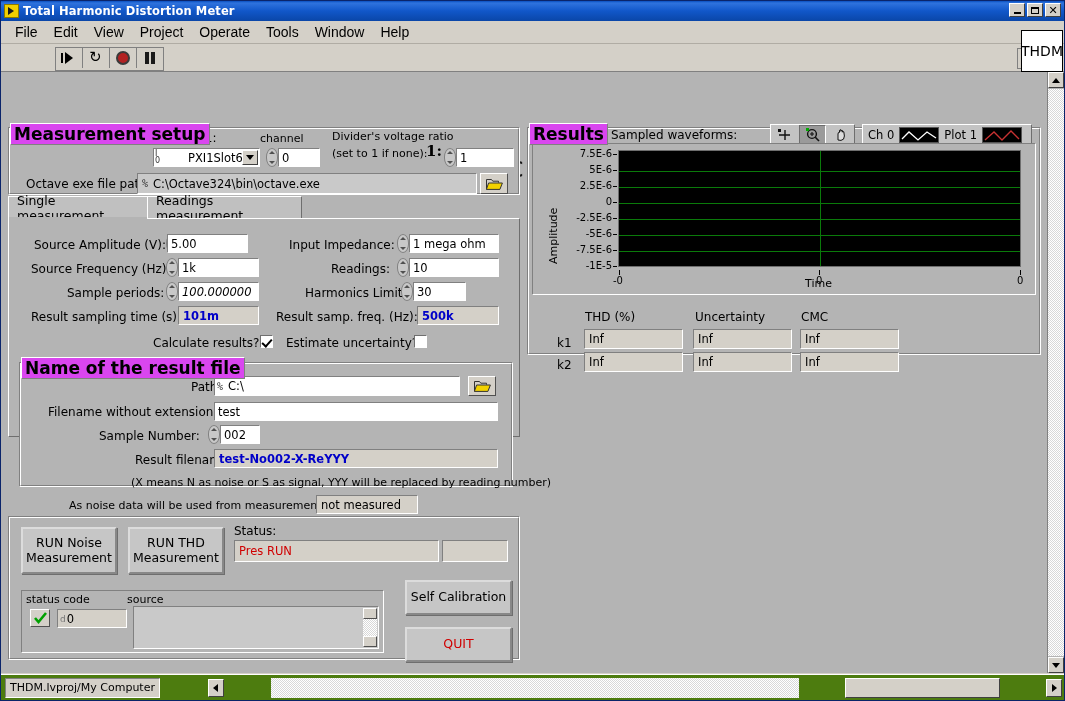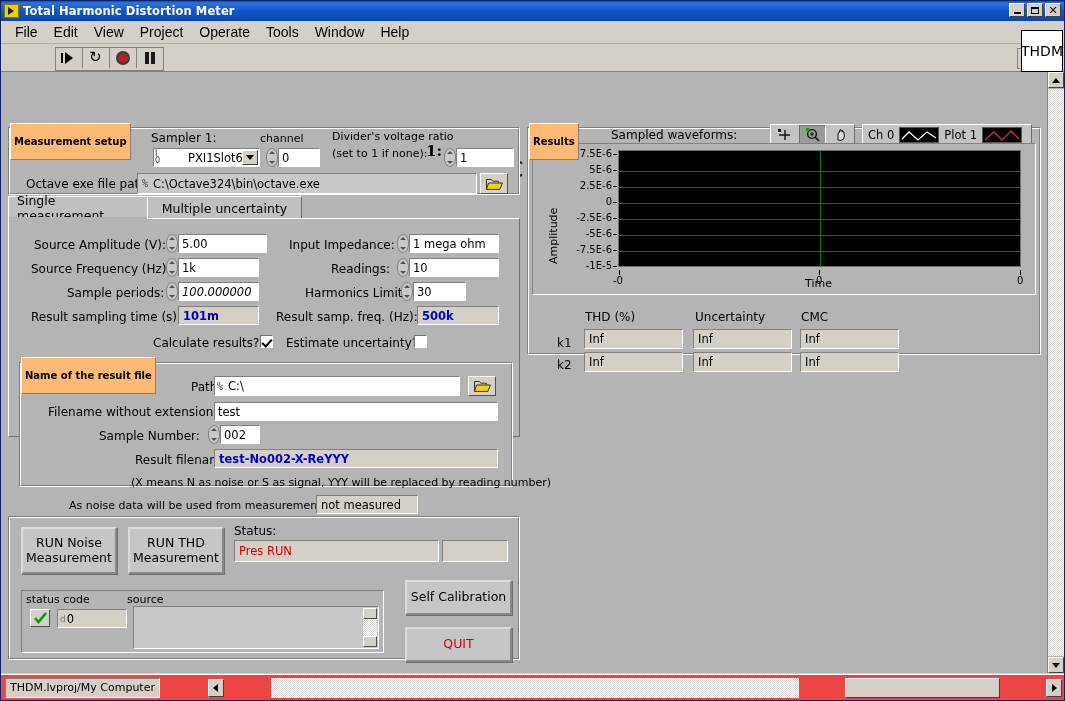--- a/index.html
+++ b/index.html
@@ -84,21 +84,21 @@
     background-image:linear-gradient(45deg,#d8d8d8 25%,transparent 25%,transparent 75%,#d8d8d8 75%),
                      linear-gradient(45deg,#d8d8d8 25%,#fff 25%,#fff 75%,#d8d8d8 75%);
     background-size:2px 2px;background-position:0 0,1px 1px;}
   .tri-up{border-left:4px solid transparent;border-right:4px solid transparent;border-bottom:5px solid #000;}
   .tri-dn{border-left:4px solid transparent;border-right:4px solid transparent;border-top:5px solid #000;}
   .tri-lf{border-top:4px solid transparent;border-bottom:4px solid transparent;border-right:5px solid #000;}
   .tri-rt{border-top:4px solid transparent;border-bottom:4px solid transparent;border-left:5px solid #000;}
 
   
   .statusbar{position:absolute;left:1px;bottom:1px;width:1063px;height:26px;
-    background:#ef4444;border-top:1px solid #fff;box-sizing:border-box;
+    background:#4d7c0f;border-top:1px solid #fff;box-sizing:border-box;
     display:flex;align-items:center;gap:46px;}
   .sb-proj{margin-left:4px;height:18px;border:1px solid;border-color:#808080 #fff #fff #808080;
     background:#d4d0c8;display:flex;align-items:center;padding:0 4px;font-size:11px;color:#000;
     font-family:"DejaVu Sans","Liberation Sans",sans-serif;}
   .sb-arrow{width:16px;height:18px;background:#d4d0c8;border:1px solid;
     border-color:#fff #404040 #404040 #fff;box-sizing:border-box;margin-left:2px;
     display:flex;align-items:center;justify-content:center;}
   .sb-track{flex:1;height:20px;margin-left:1px;
     background-image:linear-gradient(45deg,#d8d8d8 25%,transparent 25%,transparent 75%,#d8d8d8 75%),
                      linear-gradient(45deg,#d8d8d8 25%,#fff 25%,#fff 75%,#d8d8d8 75%);
@@ -107,22 +107,22 @@
     border-color:#fff #404040 #404040 #fff;box-sizing:border-box;}
   .sb-arrow2{width:16px;height:18px;background:#d4d0c8;border:1px solid;
     border-color:#fff #404040 #404040 #fff;box-sizing:border-box;margin-right:2px;
     display:flex;align-items:center;justify-content:center;}
 
   
   .grp{position:absolute;border:1px solid;border-color:#808080 #fff #fff #808080;
     background:#b4b4b4;box-sizing:border-box;}
   .grp-inner{position:absolute;inset:0;border:1px solid;
     border-color:#fff #808080 #808080 #fff;box-sizing:border-box;}
-  .grp-label{position:absolute;background:#fdba74;font-size:10px;font-weight:bold;
-    color:#000;padding:12px 3px;border:1px solid;border-color:#fff #808080 #808080 #fff;
+  .grp-label{position:absolute;background:#d946ef;font-size:17px;font-weight:bold;
+    color:#000;padding:0 3px;border:1px solid;border-color:#fff #808080 #808080 #fff;
     font-family:"DejaVu Sans","Liberation Sans",sans-serif;white-space:nowrap;z-index:3;}
 
   .lbl{position:absolute;font-size:12px;color:#000;white-space:nowrap;
     font-family:"DejaVu Sans","Liberation Sans",sans-serif;}
   .lbl-sm{font-size:11px;}
 
   
   .ctl{position:absolute;background:#fff;border:1px solid;
     border-color:#808080 #fff #fff #808080;box-sizing:border-box;
     font-size:11.5px;color:#000;display:flex;align-items:center;padding-left:3px;
@@ -325,32 +325,32 @@
             <path d="M0.5 11.5 L0.5 1.5 L5.5 1.5 L6.8 3.2 L12.5 3.2 L12.5 4.6" fill="none" stroke="#333" stroke-width="1"></path>
             <path d="M2.6 5 L16.4 5 L13.9 11.4 L0.4 11.4 Z" fill="#f2d200" stroke="#333" stroke-width="1"></path>
           </svg>
       </span>
     </div>
 
     <div class="tab" style="left:7px;top:124px;width:140px;">
         <span>Single measurement</span>
       </div>
     <div class="tab" style="left:146px;top:124px;width:155px;">
-        <span>Multiple uncertainty</span>
+        <span>Readings measurement</span>
       </div>
     <div class="tabpage" style="left:7px;top:146px;width:512px;height:219px;"></div>
     <div style="position:absolute;left:8px;top:145px;width:138px;height:2px;background:#b4b4b4;z-index:3;"></div>
 
     <div class="lbl" style="left:33px;top:166px;">Source Amplitude (V):</div>
     <div class="spin" style="left:165px;top:162px;">
         <span class="sv"></span>
         <span class="up"></span>
         <span class="dn"></span>
       </div>
-    <div class="ctl" style="left:177px;top:162px;width:89px;height:19px;">5.00</div>
+    <div class="ctl" style="left:166px;top:162px;width:81px;height:19px;">5.00</div>
 
     <div class="lbl" style="left:30px;top:190px;">Source Frequency (Hz):</div>
     <div class="spin" style="left:165px;top:186px;">
         <span class="sv"></span>
         <span class="up"></span>
         <span class="dn"></span>
       </div>
     <div class="ctl" style="left:177px;top:186px;width:81px;height:19px;">1k</div>
 
     <div class="lbl" style="left:66px;top:214px;">Sample periods:</div>

